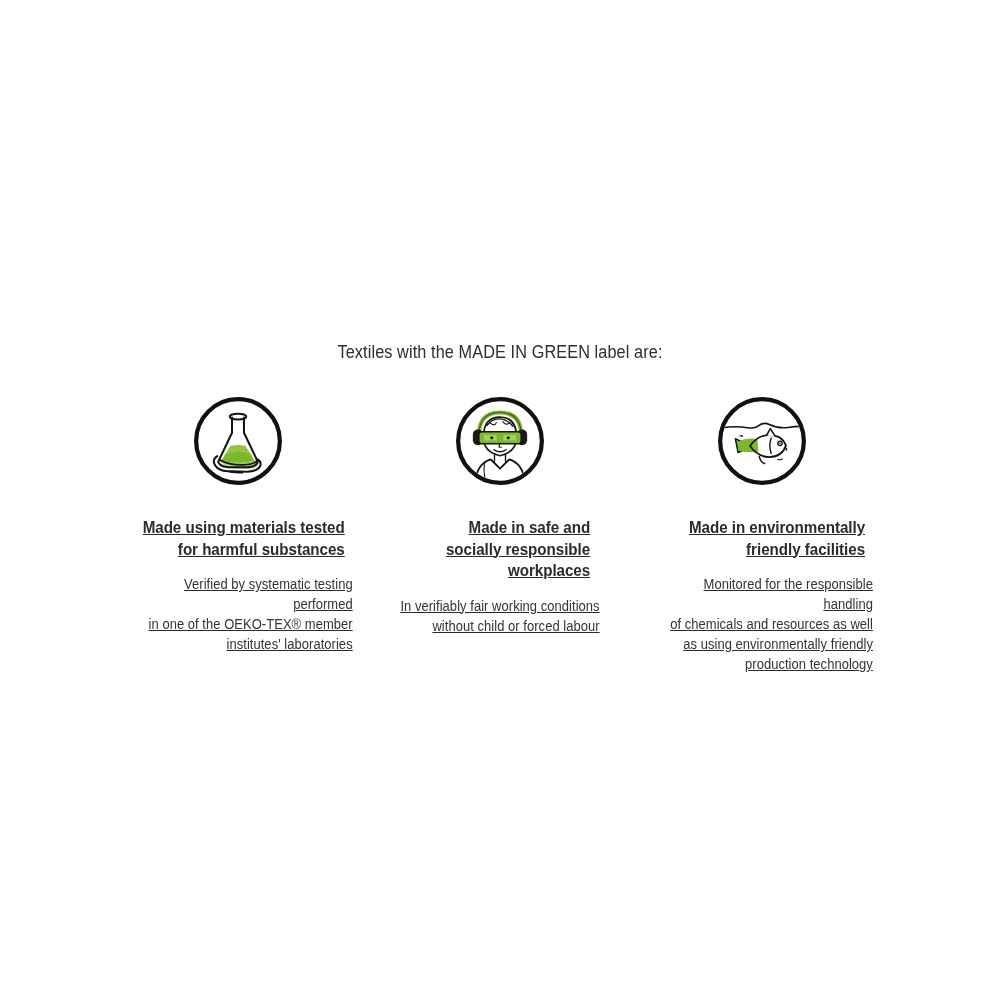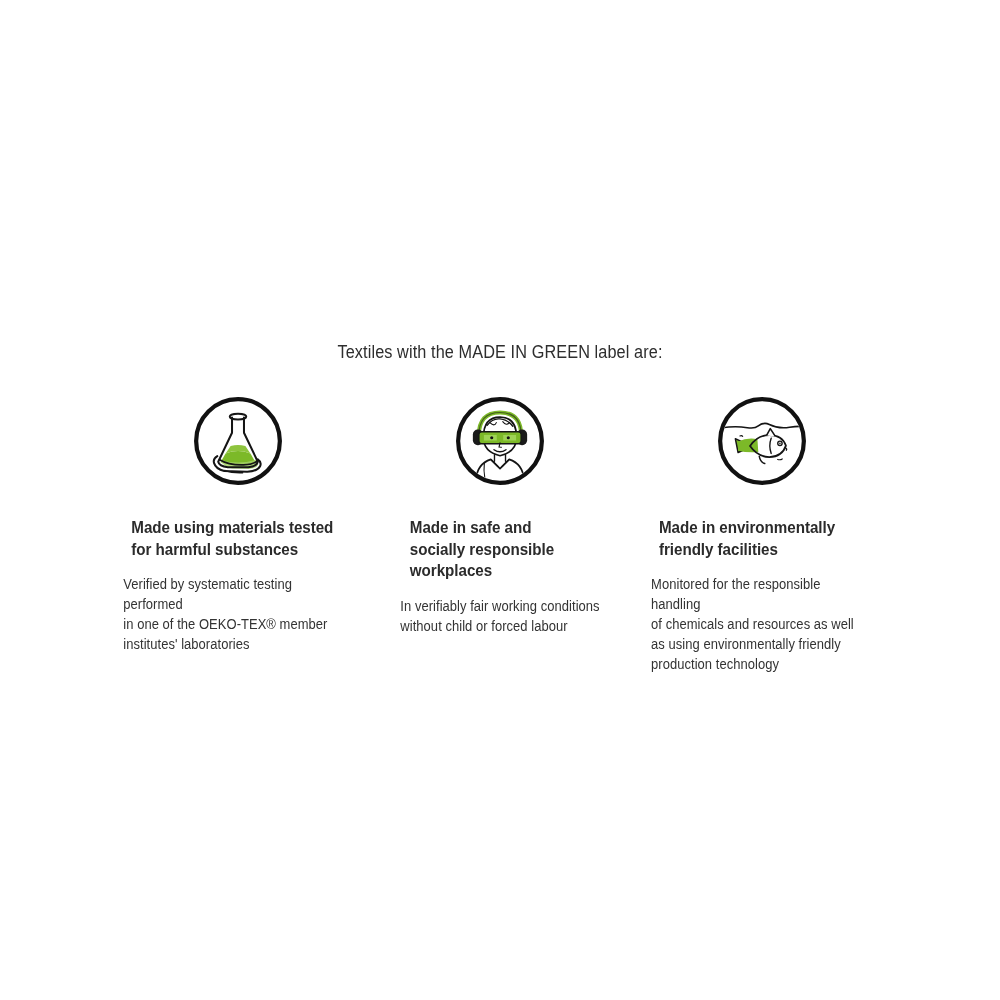--- a/index.html
+++ b/index.html
@@ -48,21 +48,22 @@
     display: flex;
     justify-content: space-between;
     align-items: flex-start;
   }
 
   .column {
     width: 236px;
     display: flex;
     flex-direction: column;
     align-items: center;
-    text-align: left;
+    text-align: right;
+    text-decoration: underline;
   }
 
   .badge {
     width: 92px;
     height: 92px;
     display: block;
   }
   .badge svg {
     display: block;
     width: 92px;

